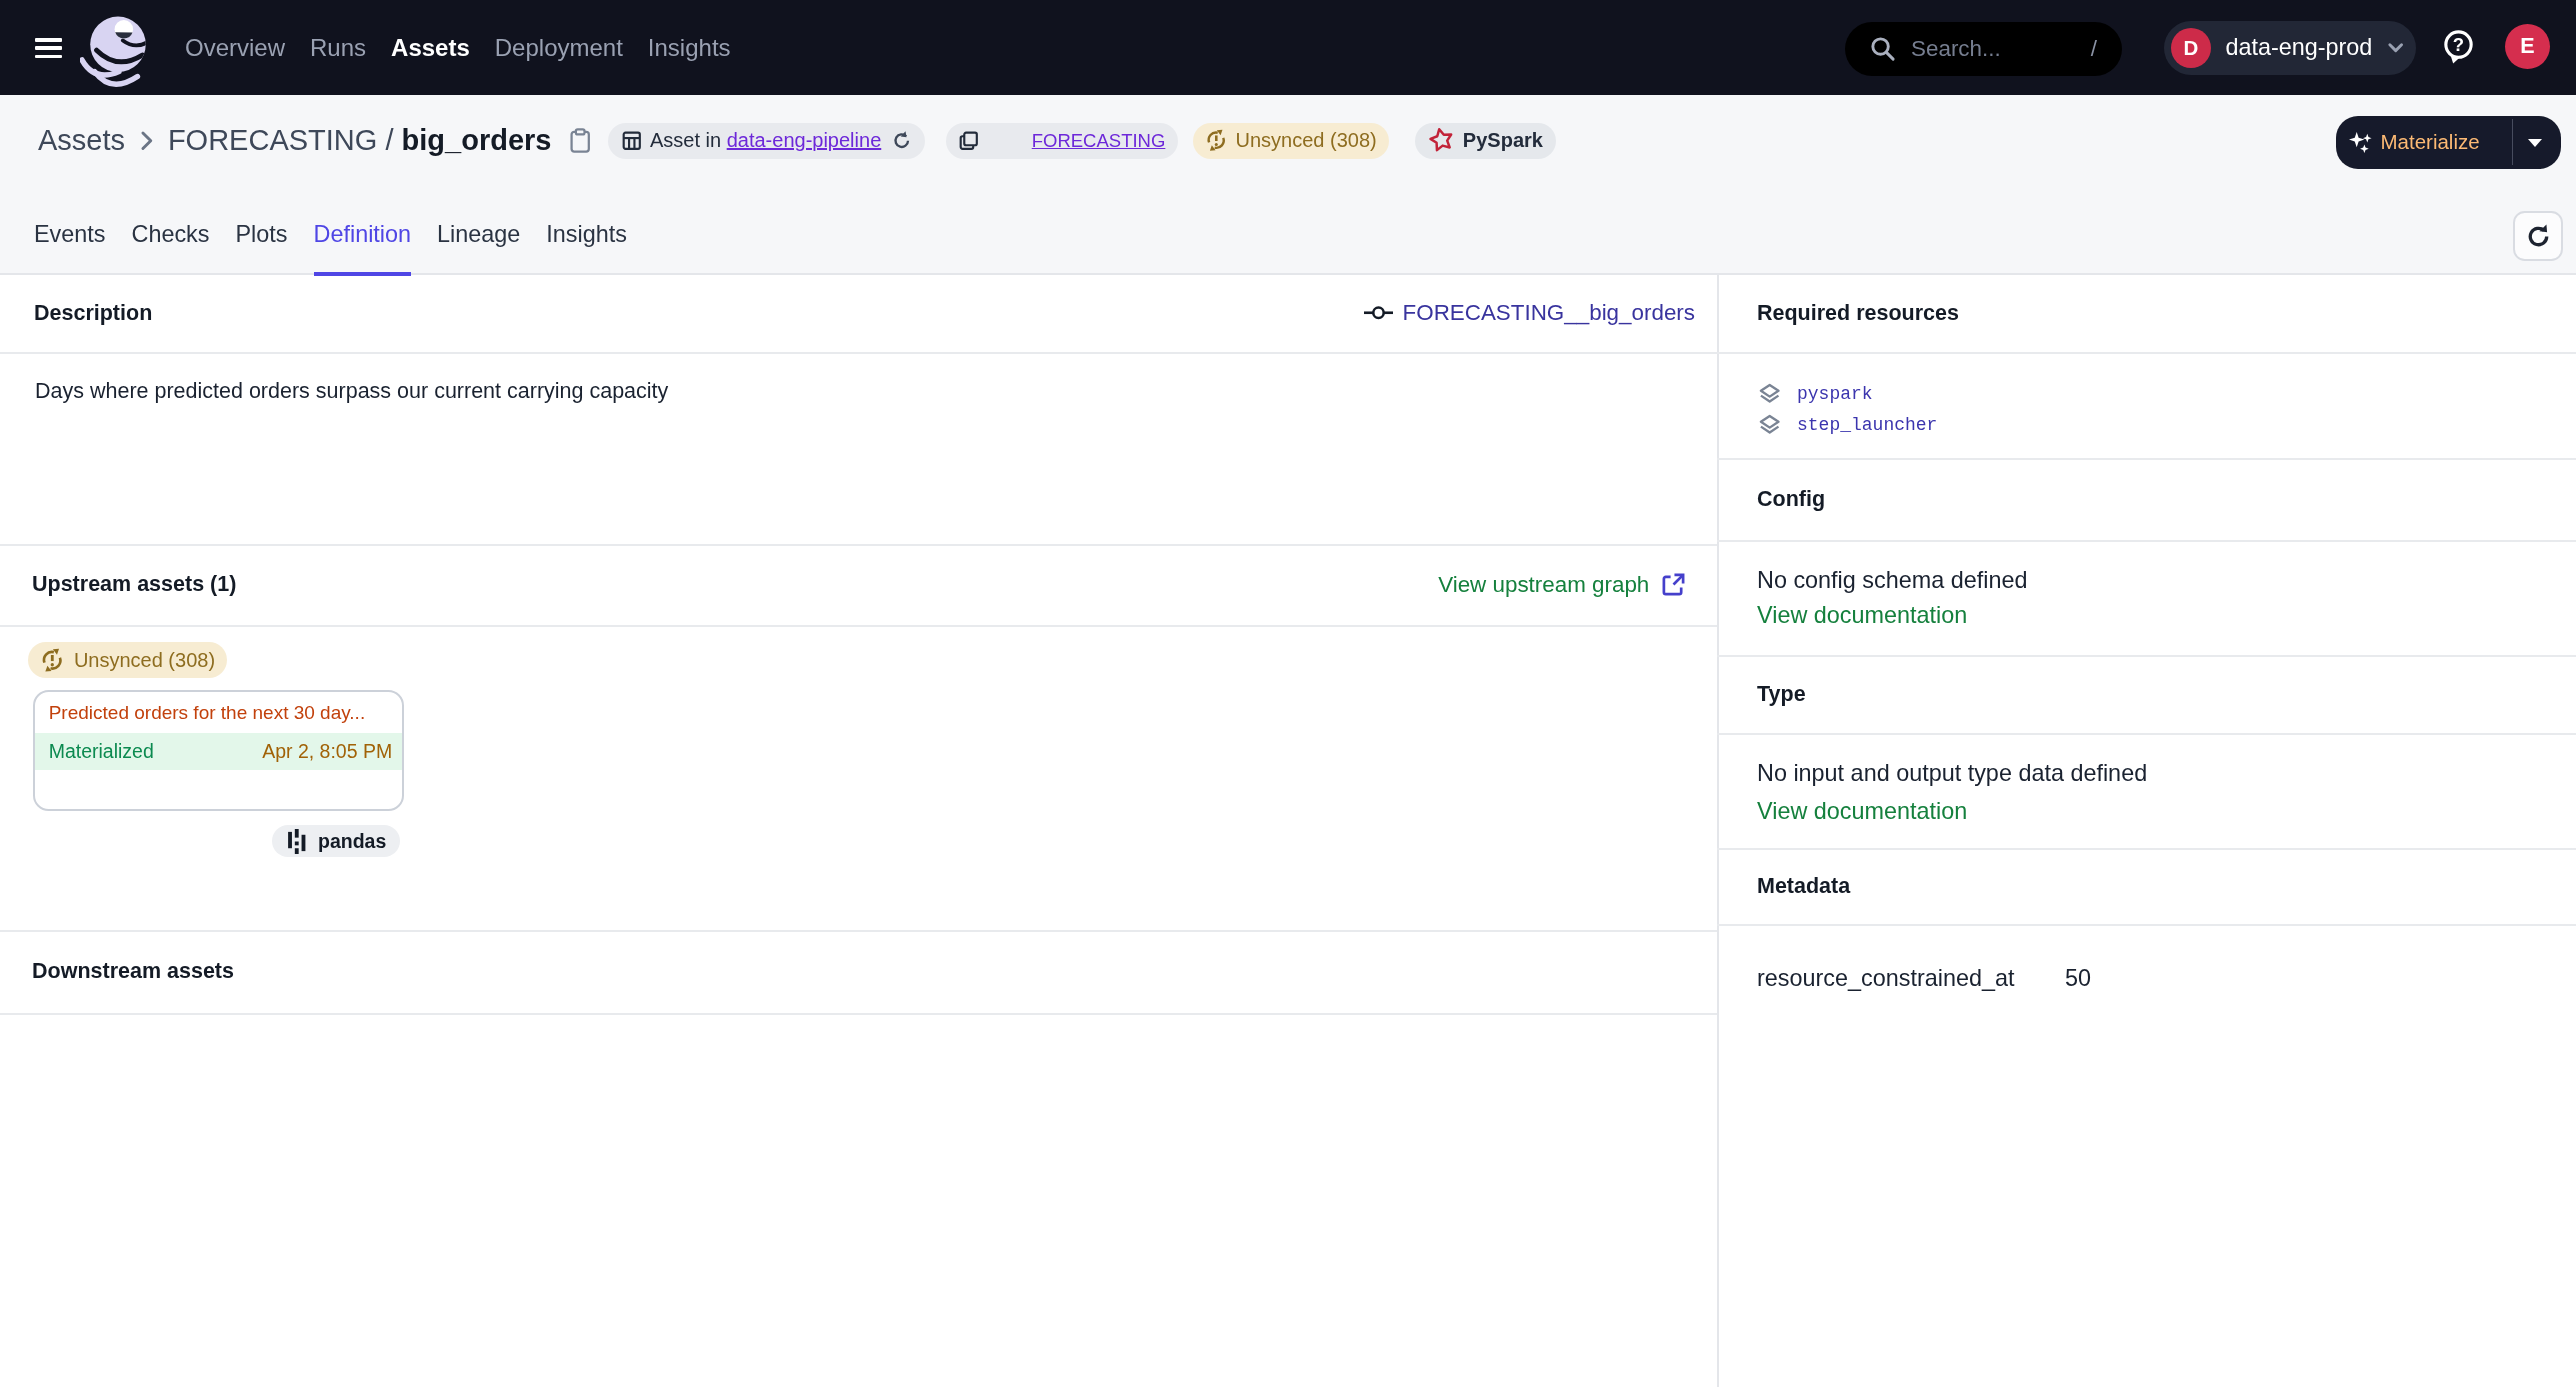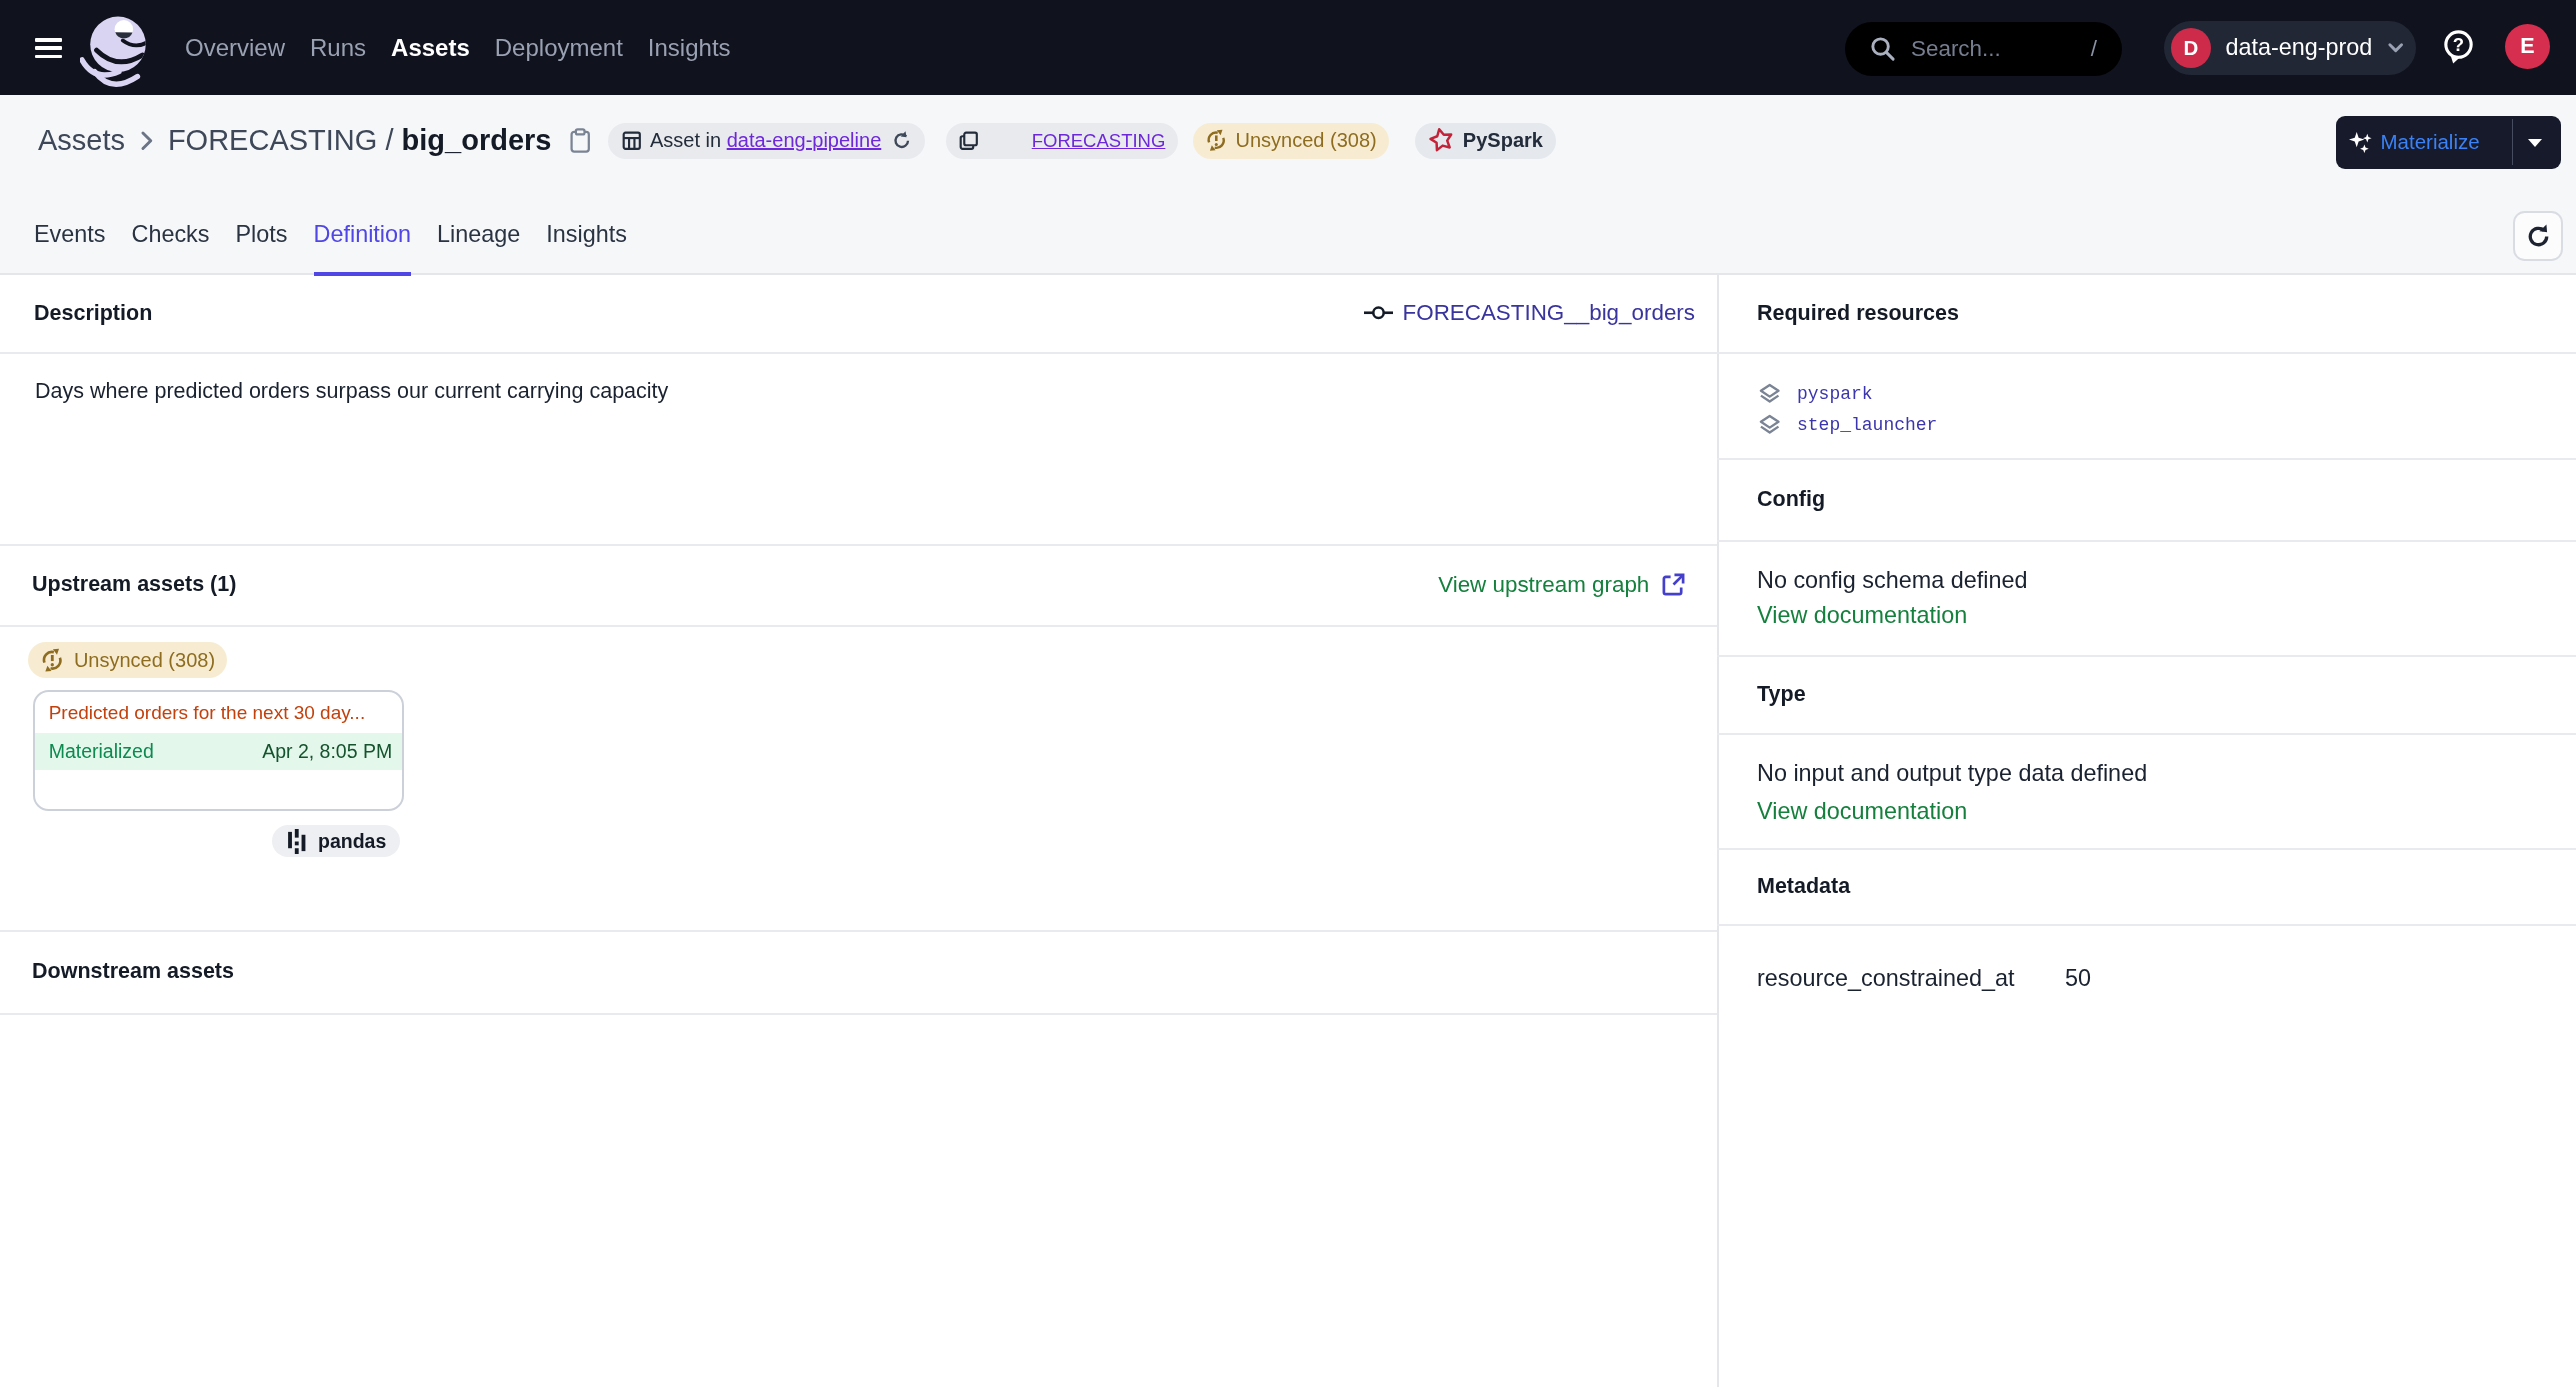--- a/index.html
+++ b/index.html
@@ -30,21 +30,21 @@
 .crumbrow .t1 { color:#3e4859; font-size:29px; margin-left:38px; }
 .crumbrow .sep { margin:0 14.6px 0 14.6px; }
 .crumbrow .t2 { color:#3e4859; font-size:29px; }
 .crumbrow .t2 b { color:#141b26; font-weight:700; }
 .cpy { margin-left:17.6px; }
 .tag { height:36px; border-radius:18.5px; background:#e8eaee; display:flex; align-items:center; font-size:20px; color:#232c3b; padding:0 12.7px; }
 .tag svg { margin-right:7.8px; }
 .tag .lnk { color:#6d28d9;text-decoration:underline; }
 .tag.amber { background:#f7ecd2; color:#8e6d20; }
 .tag.gray { background:#e5e8ec; font-weight:600; }
-.mat { position:absolute; left:2336px; top:20.5px; width:225px; height:53px; border-radius:9px; background:#161a2b; color:#3b82f6; display:flex; align-items:center; }
+.mat { position:absolute; left:2336px; top:20.5px; width:225px; height:53px; border-radius:22px; background:#161a2b; color:#fdba74; display:flex; align-items:center; }
 .mat .sp { margin-left:12.7px; }
 .mat .lbl { font-size:20.5px; margin-left:6.8px; }
 .mat .dv { position:absolute; left:176px; top:3.9px; bottom:3.9px; width:1px; background:#474c5e; }
 .mat .car { position:absolute; left:192px; top:23.4px; width:0; height:0; border-left:7.3px solid transparent; border-right:7.3px solid transparent; border-top:8.8px solid #fff; }
 .tabs { position:absolute; left:34px; top:126px; display:flex; font-size:23.4px; font-weight:500; color:#2a3342; }
 .tabs div { margin-right:26px; padding-bottom:24.4px; }
 .tabs .act { color:#4f46e5; border-bottom:4.9px solid #4f46e5; }
 .refbtn { position:absolute; left:2513px; top:211px; width:50px; height:50px; border-radius:11.7px; border:2px solid #d9dce2; background:#fcfcfd; display:flex; align-items:center; justify-content:center; }
 
 
@@ -57,21 +57,21 @@
 .link { color:#15803d; }
 
 
 .card { position:absolute; left:33px; top:690px; width:371px; height:121px; border:2px solid #ccd1d9; border-radius:15.6px; background:#fff; overflow:hidden; }
 .card .chead { height:39px; background:#f2f4f6; background-image:radial-gradient(circle, #e2e4e9 1.3px, rgba(0,0,0,0) 1.4px); background-size:8.8px 8.8px; background-position:3.9px 3.9px; border-bottom:2px solid #dadee3; display:flex; align-items:center; }
 .card .chead svg { margin-left:11.7px; }
 .card .cname { font-family:"Liberation Mono", monospace; font-weight:700; font-size:18px; color:#11161f; margin-left:8.8px; }
 .card .cdesc { height:41px; display:flex; align-items:center; color:#c2410c; font-size:19px; padding-left:13.7px; }
 .card .cfoot { height:37px; background:#e3f7ea; display:flex; align-items:center; justify-content:space-between; padding:0 9.8px 0 13.7px; font-size:19.5px; }
 .card .cfoot .m { color:#0c8a50; }
-.card .cfoot .d { color:#14532d; }
+.card .cfoot .d { color:#a16207; }
 .pill { position:absolute; height:36px; border-radius:18.5px; display:flex; align-items:center; font-size:19.5px; }
 .sbline { position:absolute; left:1717px; width:859px; height:2px; background:#e8eaed; }
 .lline { position:absolute; left:0; width:1717px; height:2px; background:#e8eaed; }
 .res { position:absolute; left:1758px; display:flex; align-items:center; }
 .res .rl { font-family:"Liberation Mono", monospace; font-size:18px; color:#3b35ae; margin-left:15.6px; }
 </style>
 </head>
 <body>
 
 <div class="nav">

